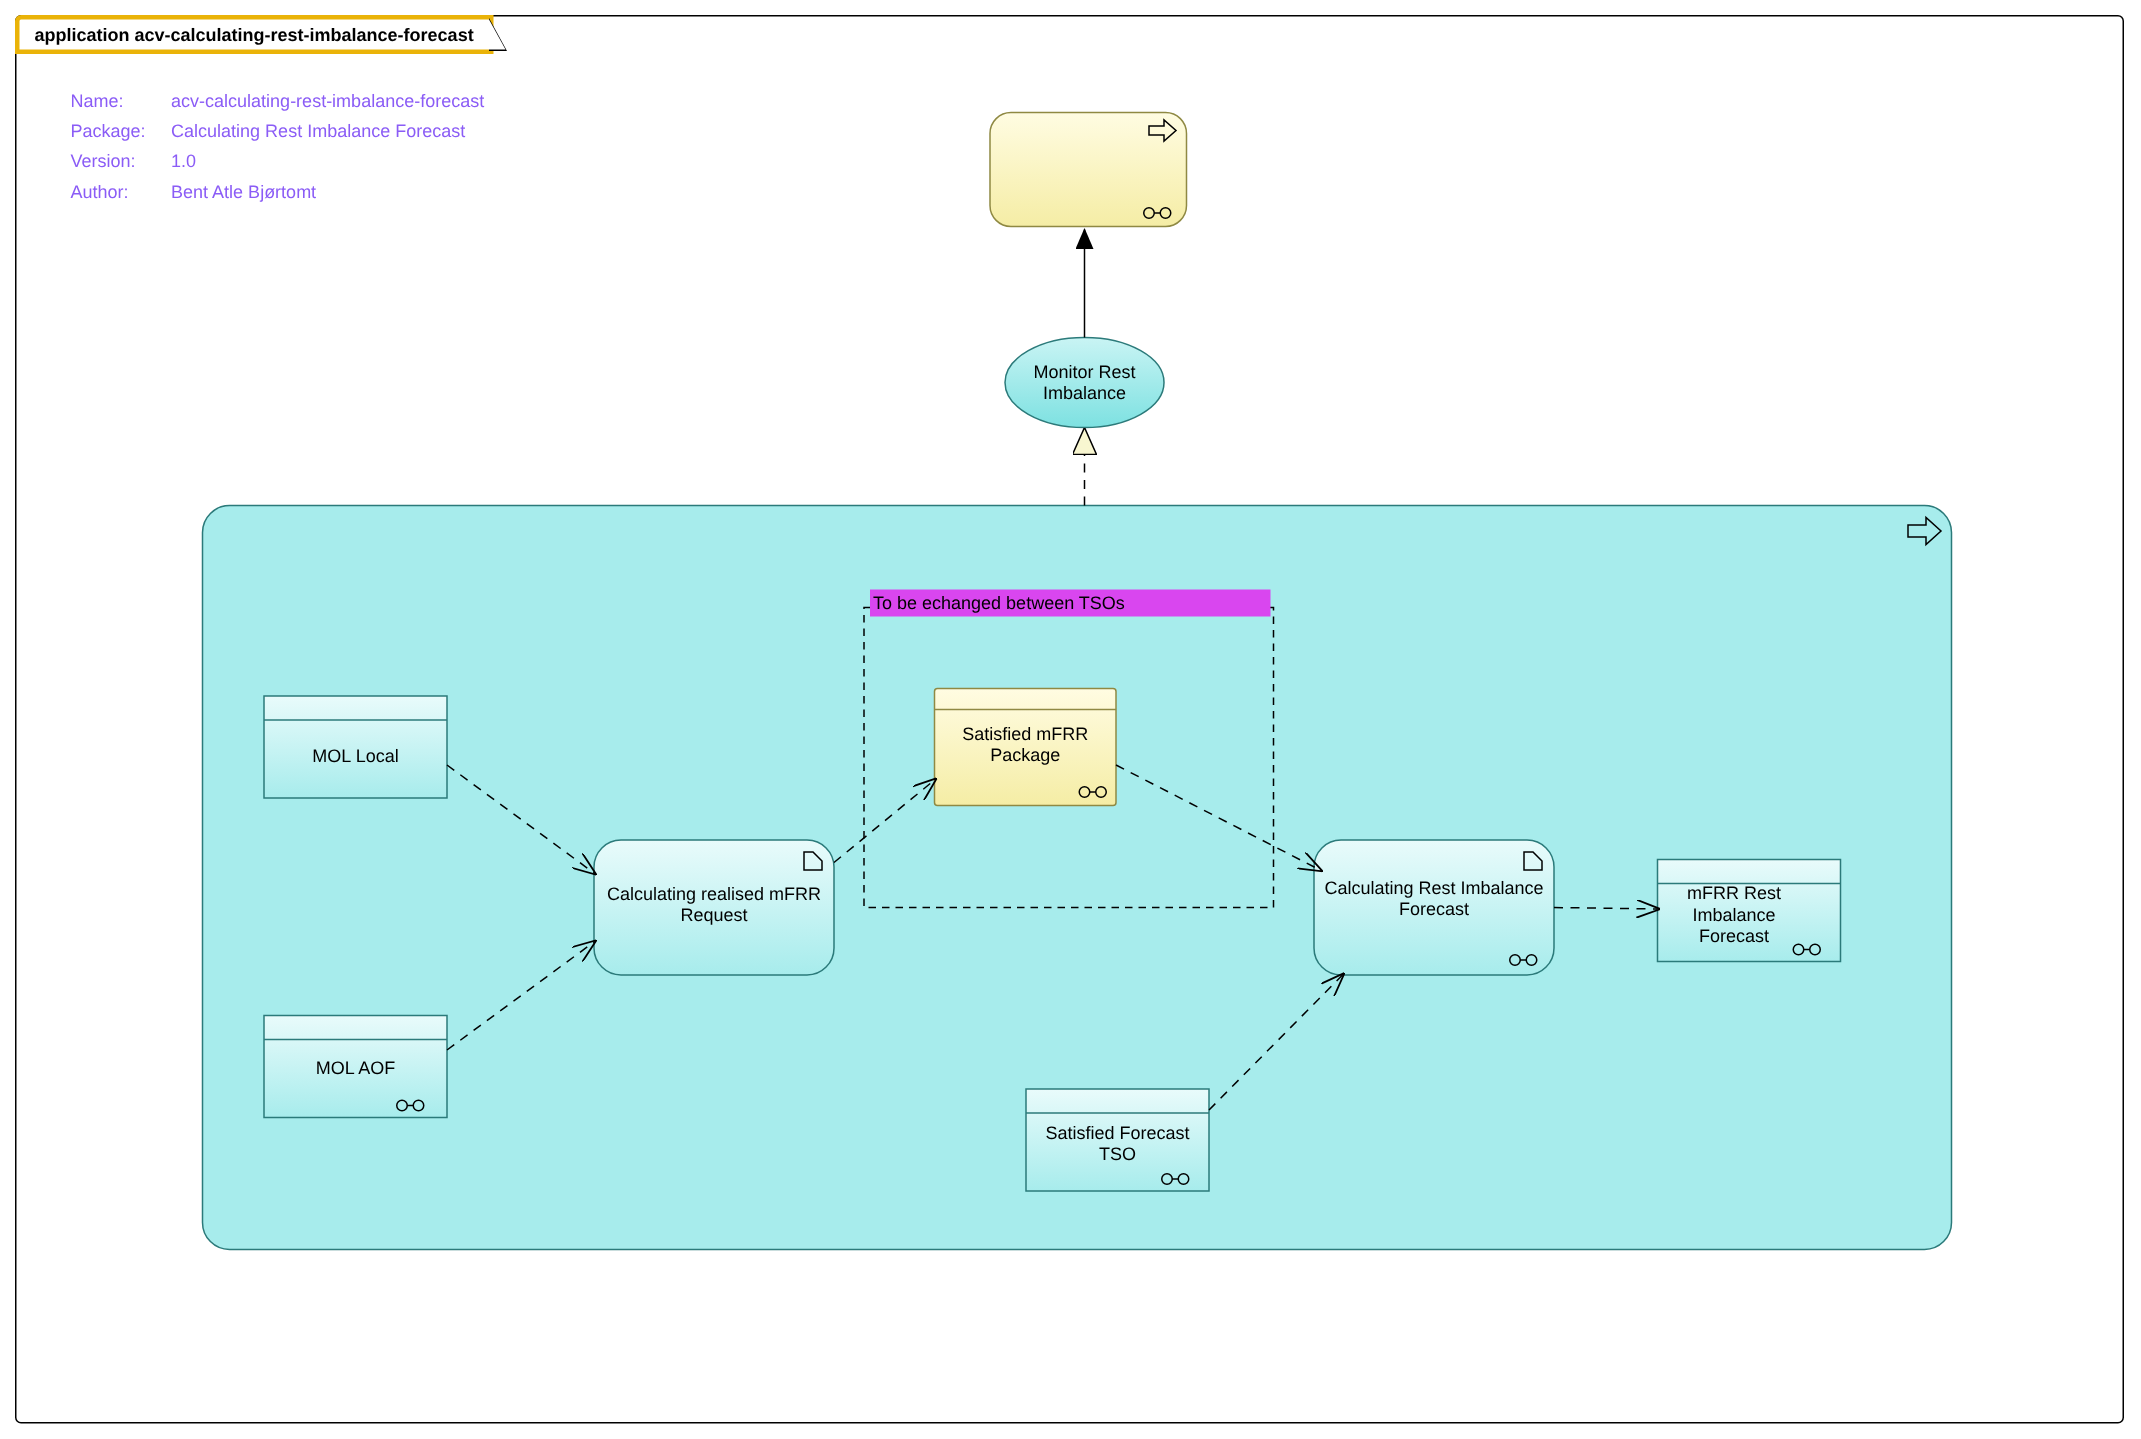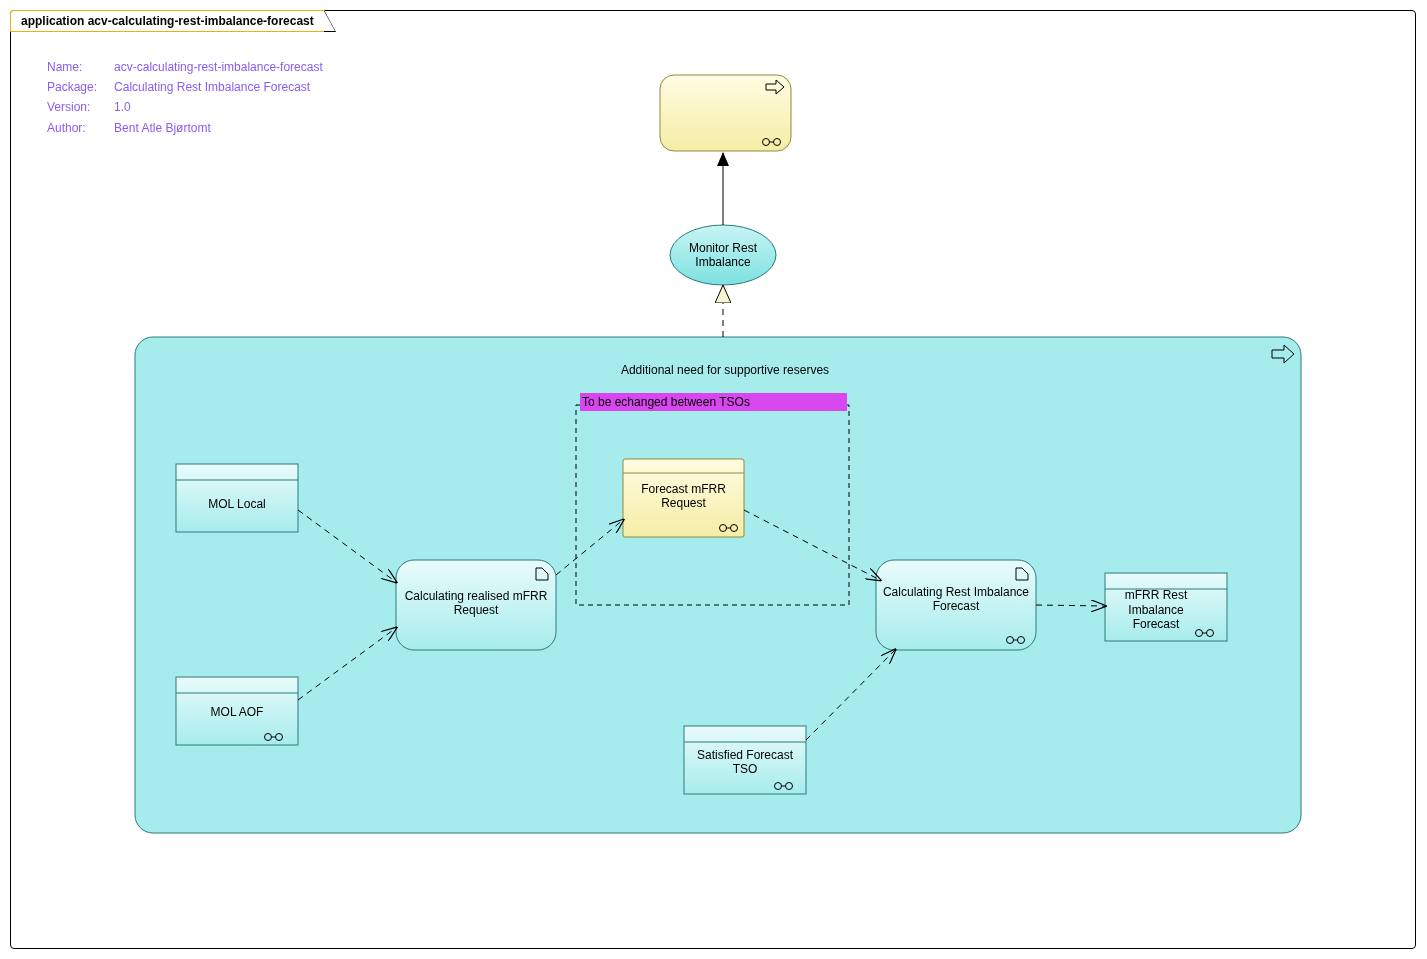--- a/index.html
+++ b/index.html
@@ -1,18 +1,18 @@
 <!DOCTYPE html>
 <html><head>
 <meta charset="utf-8">
 <style>
 html,body{margin:0;padding:0;background:#fff;font-family:"Segoe UI",Arial,sans-serif;font-size:12px;color:#000}
 .canvas{position:relative;width:1427px;height:959px}
 .frame{position:absolute;left:10px;top:10px;width:1404px;height:937px;border:1px solid #000;border-radius:4px}
-.frame-label{position:absolute;left:-1px;top:-1px;padding:3px 10px;border:1px solid #eab308;border-top-left-radius:4px;font-weight:bold;background:#fff;white-space:nowrap}
+.frame-label{position:absolute;left:-1px;top:-1px;padding:3px 10px;border:3px solid #eab308;border-top-left-radius:4px;font-weight:bold;background:#fff;white-space:nowrap}
 .frame-notch{position:absolute;left:100%;top:-1px;width:0;height:0;border-top:22px solid transparent;border-left:12px solid #000}
 .frame-notch::after{content:"";position:absolute;left:-12px;top:-21px;border-top:20px solid transparent;border-left:11px solid #fff}
 .meta{position:absolute;left:44px;top:56px;color:#8b5cf6;line-height:1.35}
 .meta td{padding-right:14px;vertical-align:top;white-space:nowrap}
 svg{position:absolute;left:0;top:0}
 .node-label{position:absolute;text-align:center;display:flex;align-items:center;justify-content:center;line-height:1.2;pointer-events:none}
 </style>
 </head>
 <body>
 
@@ -142,25 +142,24 @@
     <line x1="298" y1="700" x2="396" y2="628" stroke="#000" stroke-dasharray="6 5" marker-end="url(#arrowOpen)"></line>
     <line x1="556" y1="575" x2="623" y2="520" stroke="#000" stroke-dasharray="6 5" marker-end="url(#arrowOpen)"></line>
     <line x1="744" y1="510" x2="880" y2="580" stroke="#000" stroke-dasharray="6 5" marker-end="url(#arrowOpen)"></line>
     <line x1="806" y1="740" x2="895" y2="650" stroke="#000" stroke-dasharray="6 5" marker-end="url(#arrowOpen)"></line>
     <line x1="1036" y1="605" x2="1105" y2="606" stroke="#000" stroke-dasharray="6 5" marker-end="url(#arrowOpen)"></line>
   </svg>
 
 
   <div class="node-label" style="left:670px;top:232px;width:106px;height:46px">Monitor Rest Imbalance</div>
 
-  <div class="node-label" style="left:560px;top:360px;width:330px;height:20px">Additional need for supportive reserves</div>
 
   <div class="node-label" style="left:580px;top:393px;width:265px;height:18px;background:#d946ef;justify-content:flex-start;padding-left:2px">To be echanged between TSOs</div>
 
-  <div class="node-label" style="left:623px;top:474px;width:121px;height:44px">Forecast mFRR Request</div>
+  <div class="node-label" style="left:623px;top:474px;width:121px;height:44px">Satisfied mFRR Package</div>
 
   <div class="node-label" style="left:176px;top:484px;width:122px;height:40px">MOL Local</div>
 
   <div class="node-label" style="left:176px;top:697px;width:122px;height:30px">MOL AOF</div>
 
   <div class="node-label" style="left:402px;top:573px;width:148px;height:60px">Calculating realised mFRR Request</div>
 
   <div class="node-label" style="left:882px;top:573px;width:148px;height:52px">Calculating Rest Imbalance Forecast</div>
 
   <div class="node-label" style="left:684px;top:746px;width:122px;height:32px">Satisfied Forecast TSO</div>

